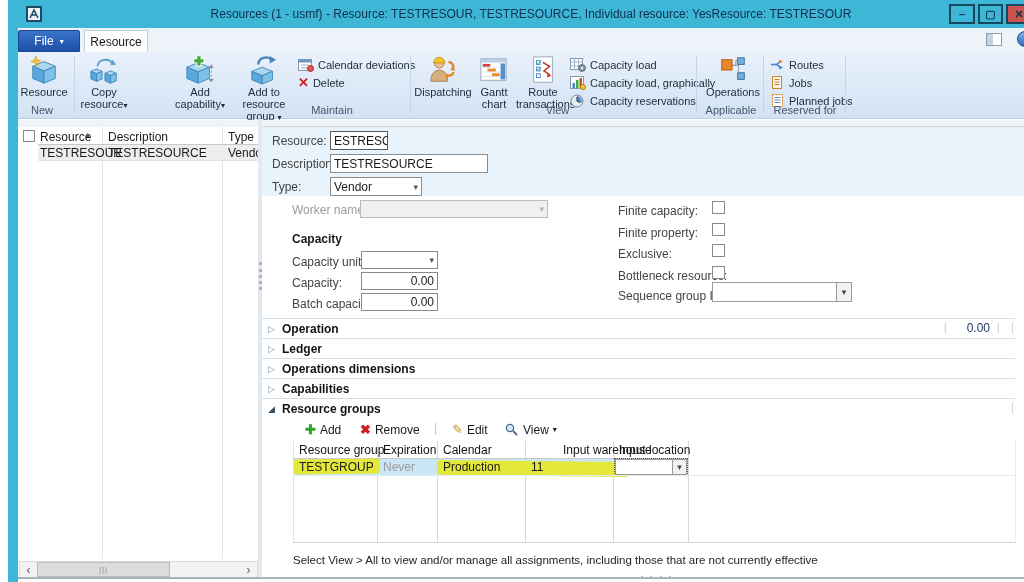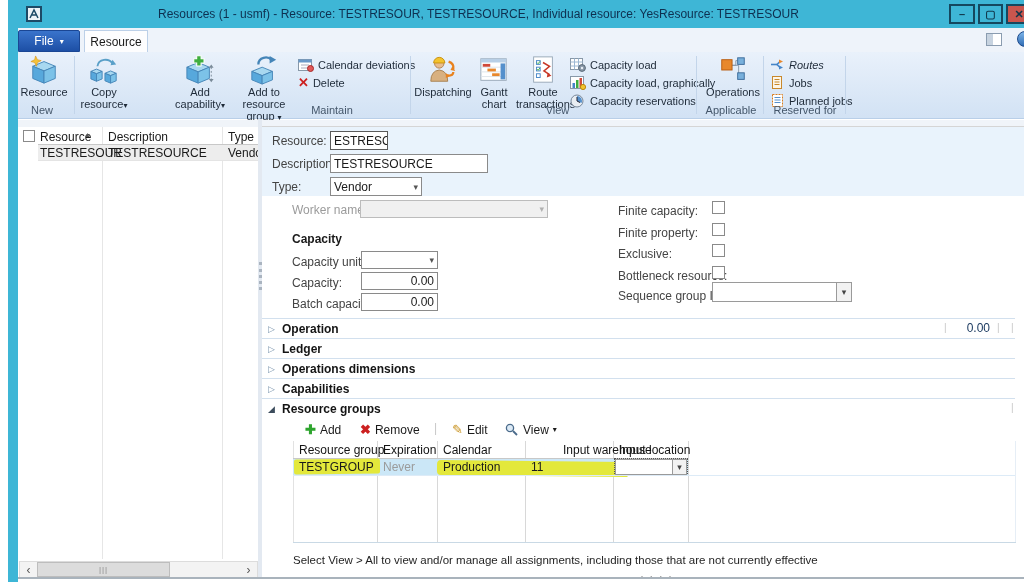--- a/index.html
+++ b/index.html
@@ -4,21 +4,21 @@
 <style>
   * { margin:0; padding:0; box-sizing:border-box; }
   body { font-family:"Liberation Sans", sans-serif; background:#fff; }
   #screen { position:relative; width:1024px; height:582px; background:#fff; overflow:hidden;
             font-size:12px; color:#1a1a1a; }
   .abs { position:absolute; }
 
   
   .frame-left { left:8px; top:0; width:10px; height:582px; background:#3eb6d6; }
   .titlebar { left:8px; top:0; width:1016px; height:28px; background:#3eb6d6; }
-  .title-text { left:150px; right:120px; top:7px; color:#0e3050; font-size:12px; white-space:nowrap; overflow:hidden; }
+  .title-text { left:150px; right:120px; top:7px; text-align:center; color:#0e3050; font-size:12px; white-space:nowrap; overflow:hidden; }
   .winbtn { top:4px; height:20px; background:#3eb6d6; border:2px solid #15485f; color:#10364a;
             display:flex; align-items:center; justify-content:center; font-size:11px; font-weight:bold; }
   .bottom-line { left:18px; top:577px; width:1006px; height:2px; background:#a9b3bc; }
 
   
   .tabrow { left:18px; top:28px; width:1006px; height:24px; background:#eef3fa; }
   .file-btn { left:18px; top:30px; width:62px; height:22px; background:linear-gradient(#3a74cc,#1d4fa5);
               border:1px solid #1a4694; border-radius:2px 2px 0 0; color:#fff; display:flex; gap:6px;
               align-items:center; justify-content:center; font-size:12px; }
   .res-tab { left:84px; top:30px; width:64px; height:22px; background:#fdfdfe; border:1px solid #bcd0e8;
@@ -254,21 +254,21 @@
       <path d="M14,11 H22 M22,11 V22 M22,22 H23" stroke="#8898a8" fill="none"></path>
       <path d="M14,11 H19 M19,11 V6 H21" stroke="#8898a8" fill="none"></path>
       <rect x="4" y="5" width="11" height="11" fill="#e8882c" stroke="#b85c10"></rect>
       <rect x="21" y="3" width="7" height="7" fill="#78b0dc" stroke="#3a6a9a"></rect>
       <rect x="21" y="19" width="7" height="7" fill="#78b0dc" stroke="#3a6a9a"></rect>
     </svg>
     <span>Operations</span>
   </div>
   <div class="abs gsep" style="left:763px;"></div>
 
-  <div class="abs sbtn" style="left:770px; top:56px;font-style:italic;">
+  <div class="abs sbtn" style="left:770px; top:56px;">
     <svg width="15" height="13">
       <path d="M1,6.5 H7" stroke="#4585c8" stroke-width="1.6"></path>
       <path d="M7,6.5 L10,3.5 M7,6.5 L10,9.5" stroke="#4585c8" stroke-width="1.6" fill="none"></path>
       <polygon points="9,1.5 13,3.5 9,5.5" fill="#e8882c"></polygon>
       <polygon points="9,7.5 13,9.5 9,11.5" fill="#4585c8"></polygon>
     </svg>
     <span>Routes</span>
   </div>
   <div class="abs sbtn" style="left:770px; top:74px;">
     <svg width="15" height="13">

